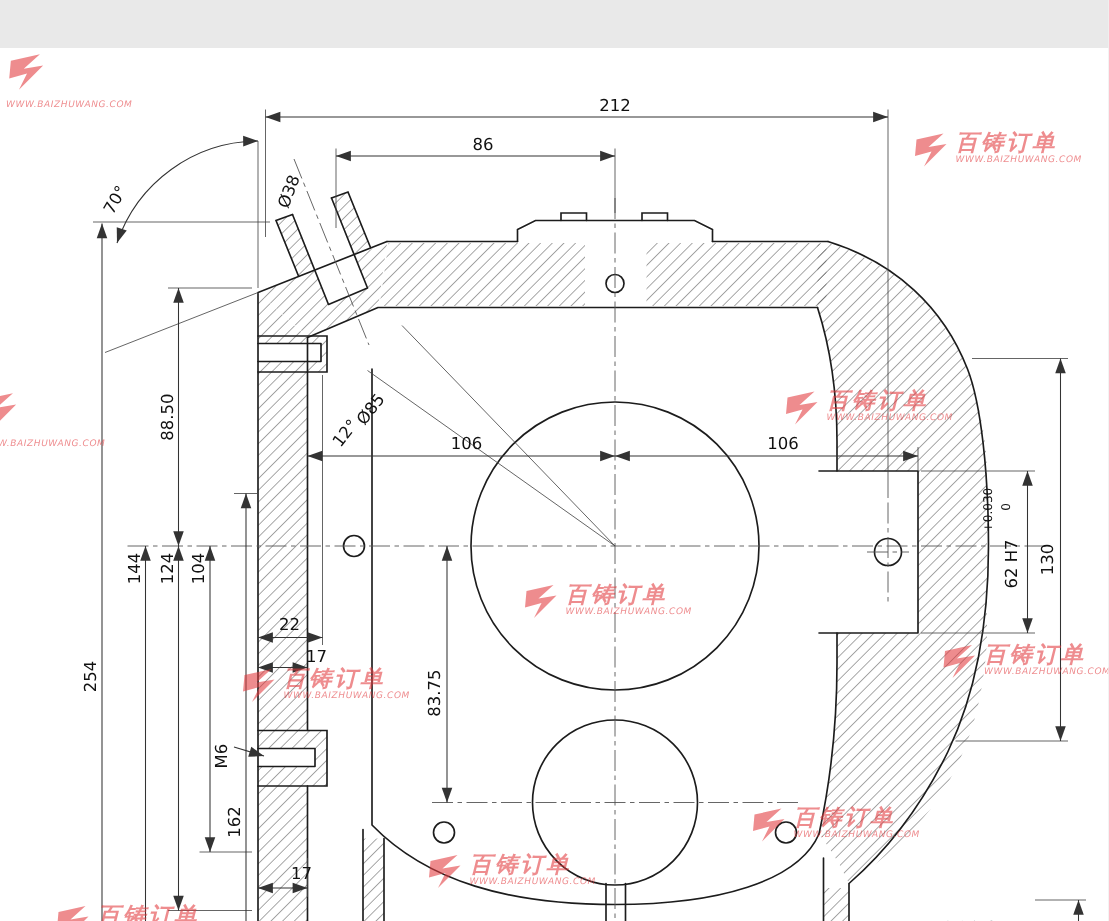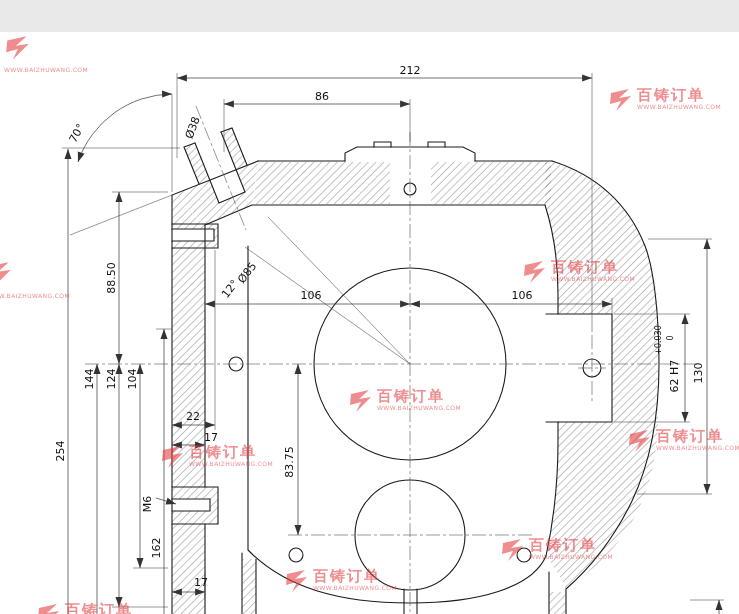--- a/index.html
+++ b/index.html
@@ -10,21 +10,21 @@
   .canvas svg.drawing{position:absolute;left:0;top:0;}
   
   .ln{stroke:#1c1c1c;stroke-width:1.1;fill:none;stroke-linecap:round;}
   .cl{stroke:#555;stroke-width:0.6;fill:none;stroke-dasharray:14 3 3 3;}
   .dim-line{stroke:#333;stroke-width:0.7;fill:none;}
   .ext{stroke:#444;stroke-width:0.55;fill:none;}
   .dimtxt{font-family:"DejaVu Sans",sans-serif;font-size:11px;fill:#111;}
   .toltxt{font-family:"DejaVu Sans",sans-serif;font-size:8px;fill:#111;}
   
   .wm{position:absolute;display:flex;align-items:flex-start;gap:3px;opacity:.58;pointer-events:none;}
-  .wm-texts{display:flex;flex-direction:column;line-height:1.15;}
+  .wm-texts{display:flex;flex-direction:column;line-height:1.15;font-style:italic;}
   .wm-brand{font-size:15px;font-weight:bold;color:#e23a3e;letter-spacing:2px;white-space:nowrap;}
   .wm-url{font-size:6px;color:#e23a3e;letter-spacing:.4px;white-space:nowrap;}
   .wm-stack{flex-direction:column;gap:1px;}
   
   .win-activate{position:absolute;left:630px;top:580px;width:200px;color:#8e969c;}
   .wa-line1{font-size:17px;line-height:1.2;white-space:nowrap;}
   .wa-line2{font-size:11px;color:#9aa1a6;white-space:nowrap;}
 </style>
 </head>
 <body>

